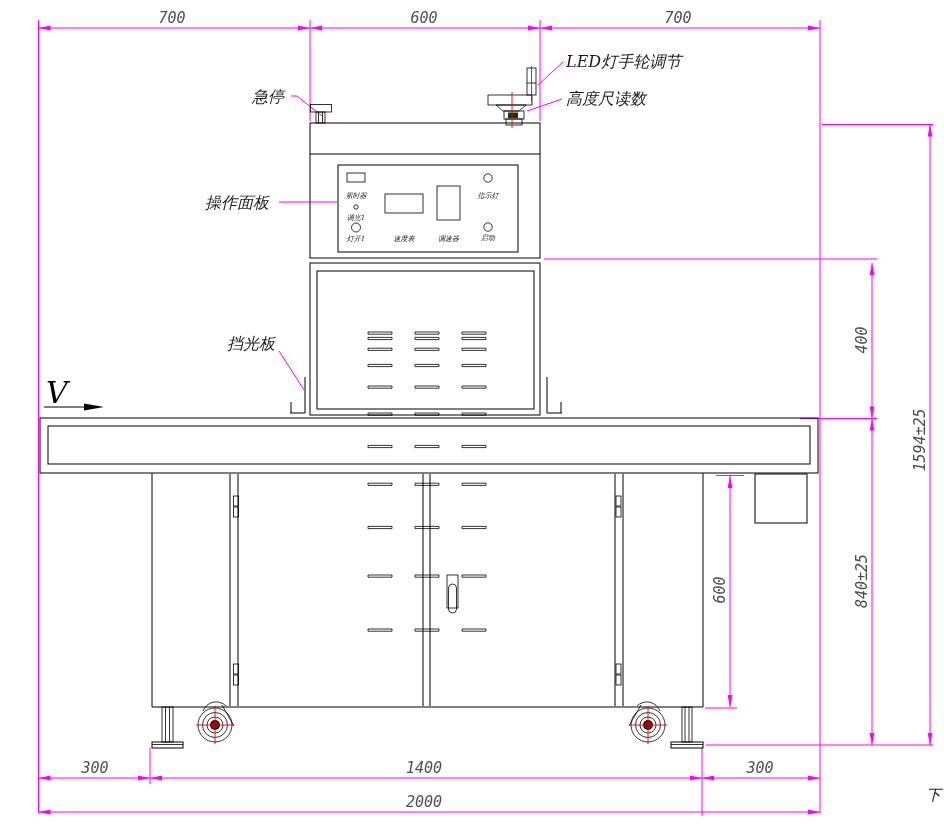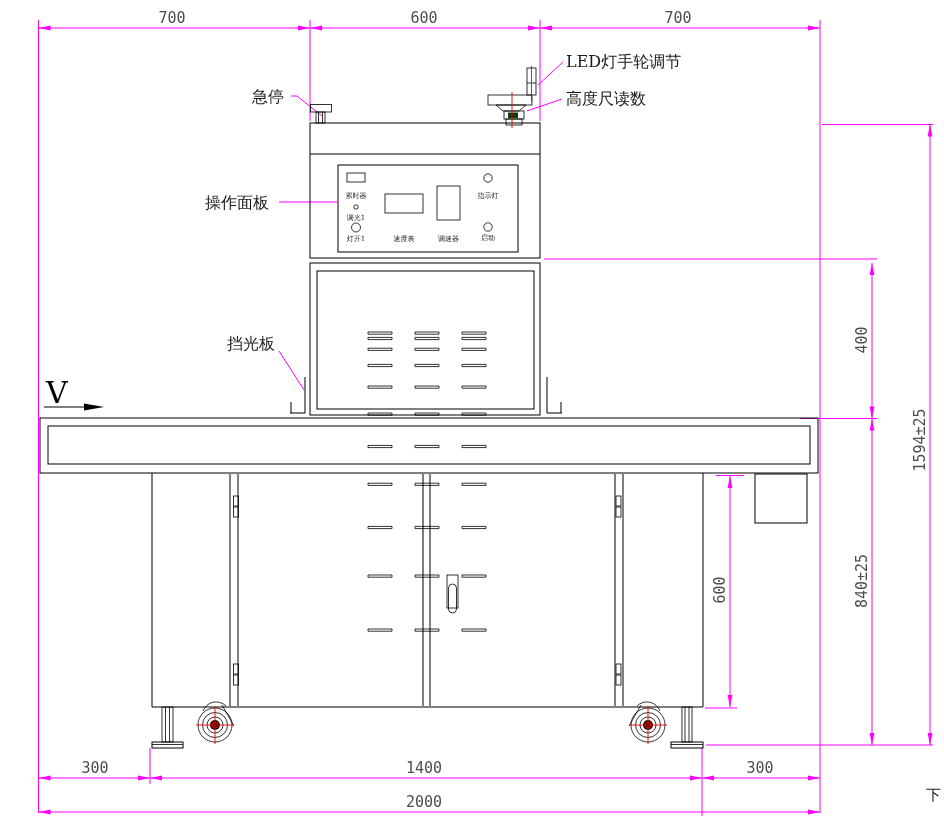--- a/index.html
+++ b/index.html
@@ -1,16 +1,16 @@
 <!DOCTYPE html>
 <html style="--c-dimension: #ff00ff; --c-outline: #000000; --c-centerline: #ee0000; --c-gauge-fill: #0d3d0d; --c-dim-text: #4d4d4d;"><head>
 <meta charset="utf-8">
 <style>
   html,body{margin:0;padding:0;background:#ffffff;}
-  .stage{width:944px;height:834px;position:relative;background:#fff;overflow:hidden;}
+  .stage{width:944px;height:834px;position:relative;background:#fff;overflow:hidden;font-style:italic;}
   svg{display:block;}
   .outline{stroke:var(--c-outline,#000);fill:none;stroke-width:1;}
   .outline-thin{stroke:var(--c-outline,#000);fill:none;stroke-width:.8;}
   .dim{stroke:var(--c-dimension,#f0f);fill:none;stroke-width:1;}
   .dimfill{fill:var(--c-dimension,#f0f);stroke:none;}
   .cl{stroke:var(--c-centerline,#e00);fill:none;stroke-width:.9;}
   .clfill{fill:#2b0a0a;stroke:none;}
   .gauge{fill:var(--c-gauge-fill,#0d3d0d);stroke:none;}
   text{user-select:none;}
   .dimtxt{fill:var(--c-dim-text,#4d4d4d);font-family:"DejaVu Sans Mono","Liberation Mono",monospace;font-size:15px;text-anchor:middle;}

